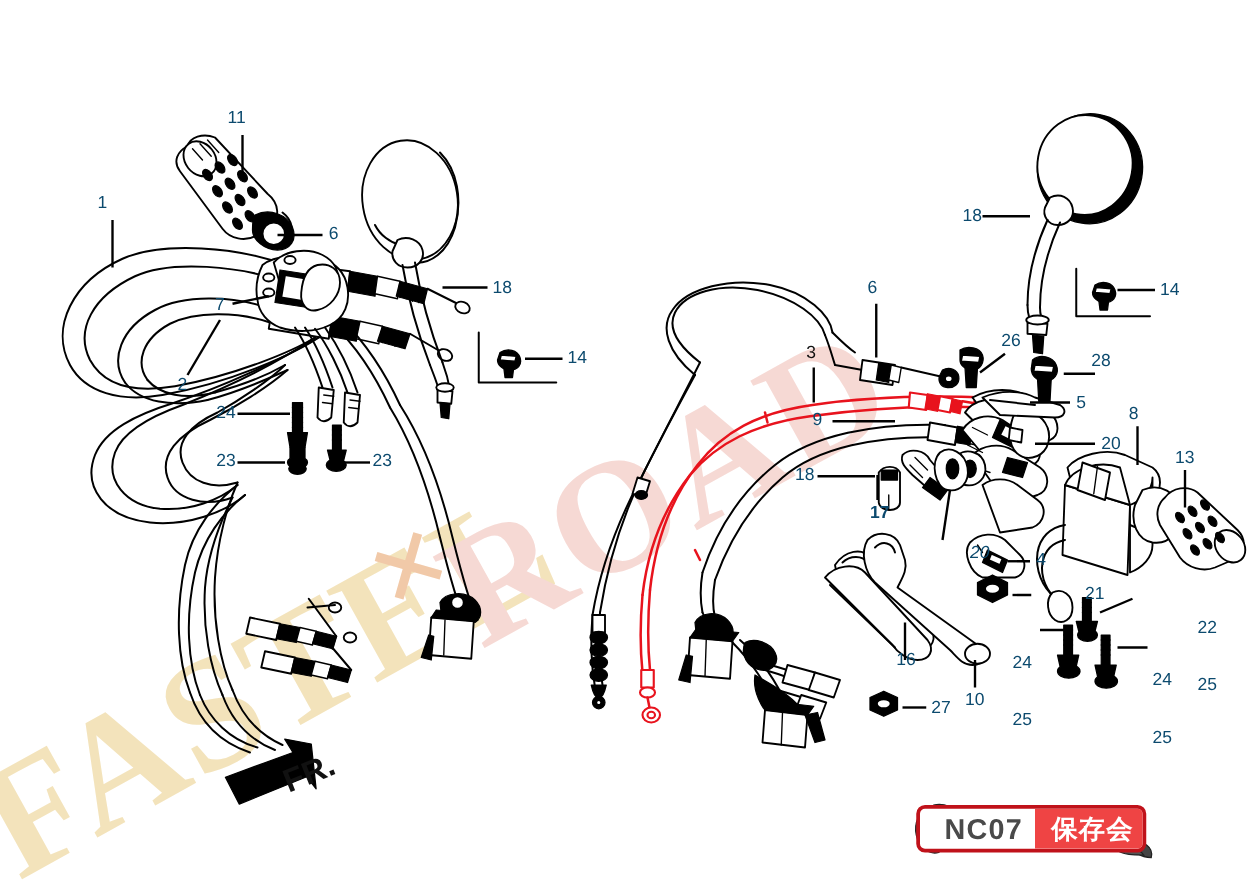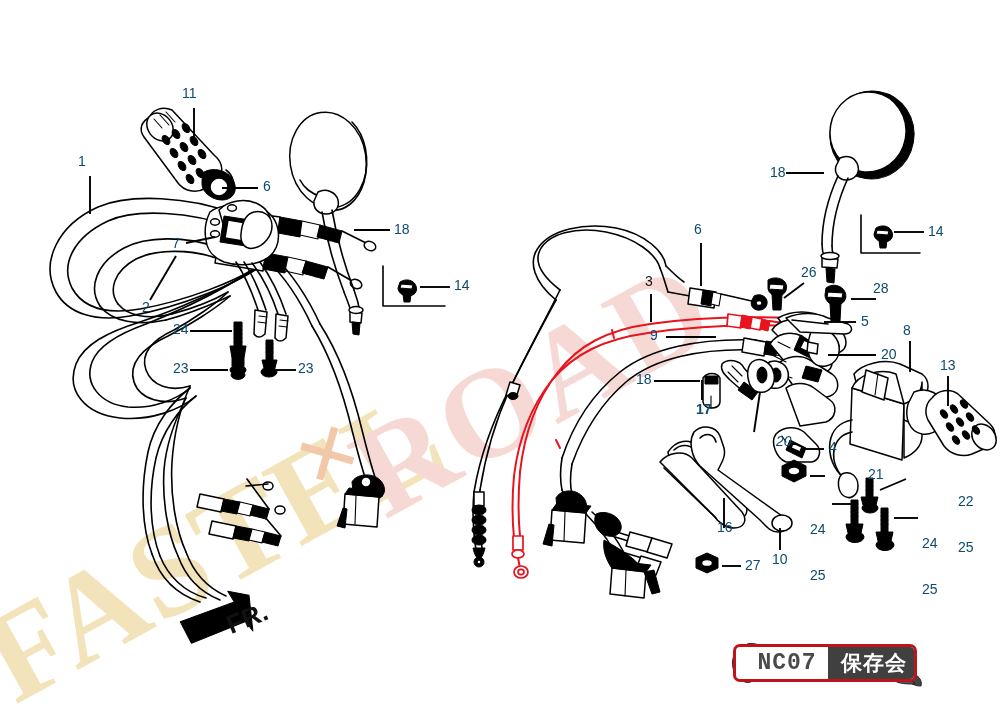--- a/index.html
+++ b/index.html
@@ -25,25 +25,25 @@
   #logo{position:absolute;left:725px;top:640px;width:200px;height:48px;}
   .logo-plate{
     position:absolute;left:8px;top:4px;width:184px;height:38px;
     border:3px solid #c0121a;border-radius:7px;background:#fff;
     box-sizing:border-box;overflow:hidden;
   }
   .logo-left{
     position:absolute;left:0;top:0;width:102px;height:100%;
     display:flex;align-items:center;justify-content:center;
     color:#4a4a4a;font-size:23px;font-weight:bold;letter-spacing:1px;
-    font-family:Liberation Mono, monospace;
+    font-family:Liberation Sans, sans-serif;
   }
   .logo-right{
     position:absolute;left:92px;top:0;width:92px;height:100%;
-    background:#404040;display:flex;align-items:center;justify-content:center;
+    background:#ef4444;display:flex;align-items:center;justify-content:center;
     color:#fff;font-size:21px;font-weight:bold;letter-spacing:1px;
     font-family:"DejaVu Sans",sans-serif;
   }
 </style>
 </head>
 <body>
 
 <div id="stage">
 
   <div class="wm" style="left:30px;top:585px;transform:rotate(-29deg);transform-origin:left bottom;">

